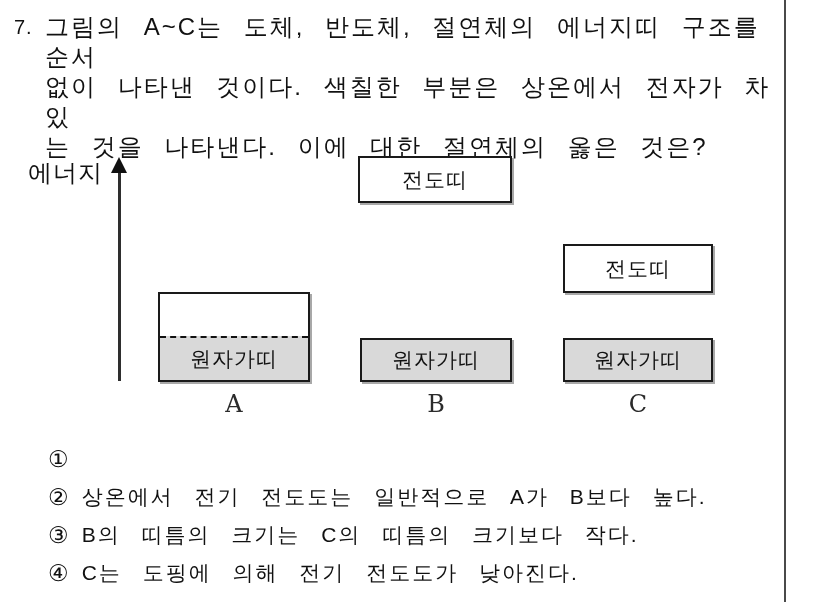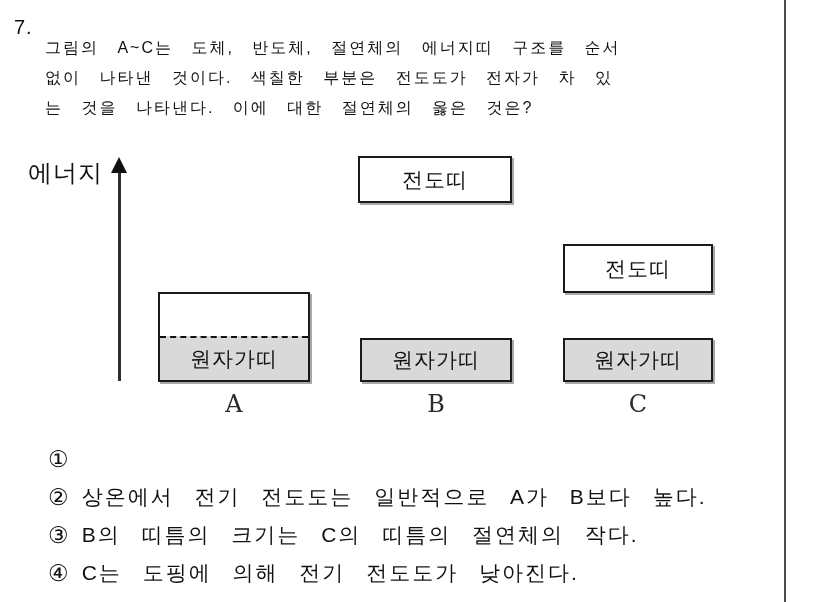--- a/index.html
+++ b/index.html
@@ -21,22 +21,22 @@
   .q-row {
     position:absolute; left:14px; top:12px;
     display:flex; align-items:flex-start;
   }
   .q-num {
     font-size:20px; line-height:30px; width:31px; flex:none;
     letter-spacing:1px;
   }
   .q-text {
     width:735px;
-    font-size:16px; line-height:30px;
-    letter-spacing:2px; word-spacing:12px;margin-top:21px;
+    font-size:24px; line-height:30px;
+    letter-spacing:2px; word-spacing:12px;
   }
   
   .axis-label {
     position:absolute; left:28px; top:157px;
     font-family:"DejaVu Serif", serif;
     font-size:24px; letter-spacing:1px;
   }
   .arrow-line {
     position:absolute; left:118px; top:171px;
     width:3px; height:210px; background:#2e2e2e;
@@ -94,21 +94,21 @@
 </style>
 </head>
 <body>
 
 <div class="page">
 
   <div class="q-row">
     <span class="q-num">7.</span>
     <div class="q-text">
       <div>그림의 A~C는 도체, 반도체, 절연체의 에너지띠 구조를 순서</div>
-      <div>없이 나타낸 것이다. 색칠한 부분은 전도도가 전자가 차 있</div>
+      <div>없이 나타낸 것이다. 색칠한 부분은 상온에서 전자가 차 있</div>
       <div>는 것을 나타낸다. 이에 대한 절연체의 옳은 것은?</div>
     </div>
   </div>
 
   <div>
     <span class="axis-label">에너지</span>
     <div class="arrow-line"></div>
     <div class="arrow-head"></div>
 
     <div class="band-box box-a">
@@ -140,21 +140,21 @@
   <div class="choices">
     <div class="choice">
       <span class="c-num">①</span>
     </div>
     <div class="choice">
       <span class="c-num">②</span>
       <span class="c-text">상온에서 전기 전도도는 일반적으로 A가 B보다 높다.</span>
     </div>
     <div class="choice">
       <span class="c-num">③</span>
-      <span class="c-text">B의 띠틈의 크기는 C의 띠틈의 절연체의 작다.</span>
+      <span class="c-text">B의 띠틈의 크기는 C의 띠틈의 크기보다 작다.</span>
     </div>
     <div class="choice">
       <span class="c-num">④</span>
       <span class="c-text">C는 도핑에 의해 전기 전도도가 낮아진다.</span>
     </div>
   </div>
 
   <div class="divider"></div>
 </div>
 

